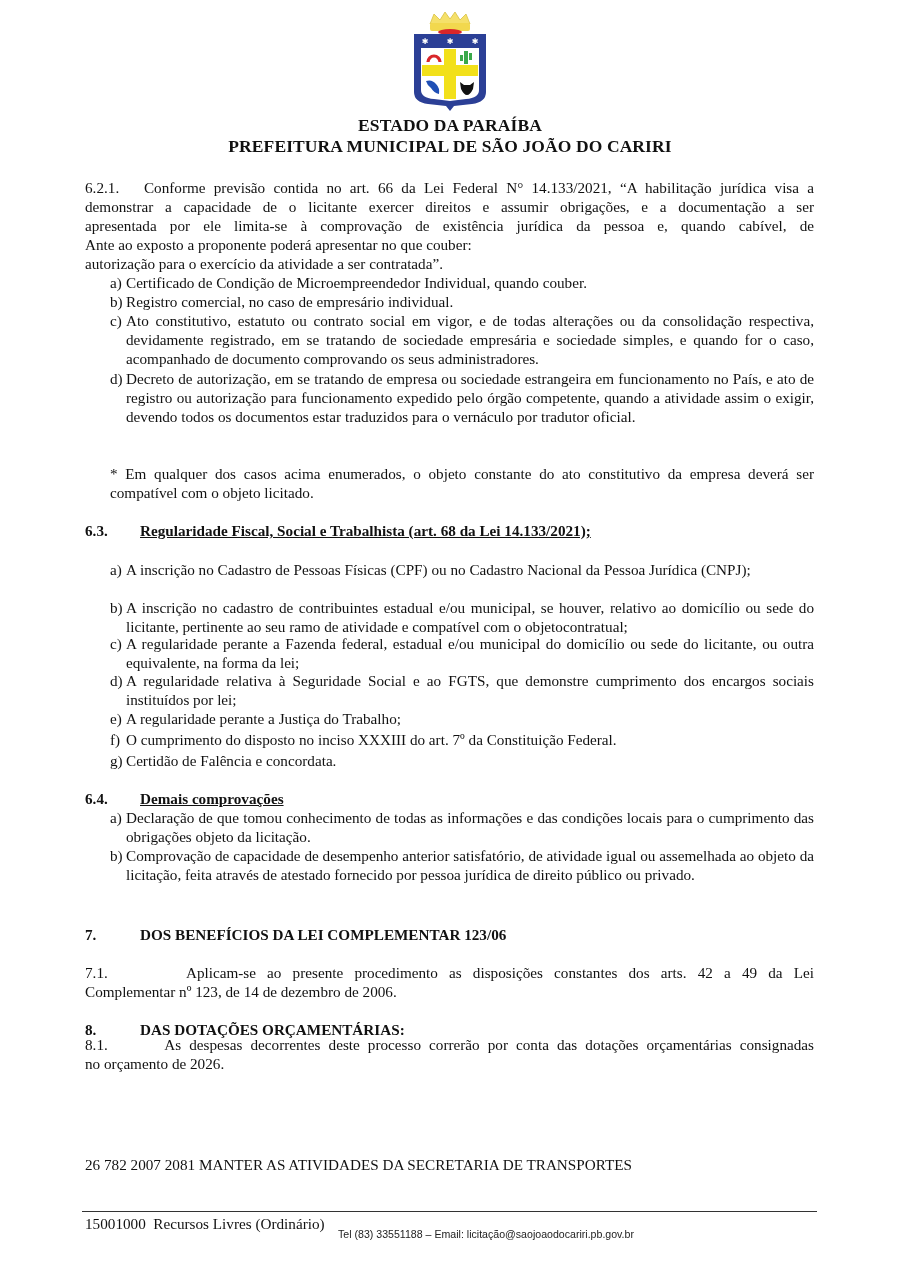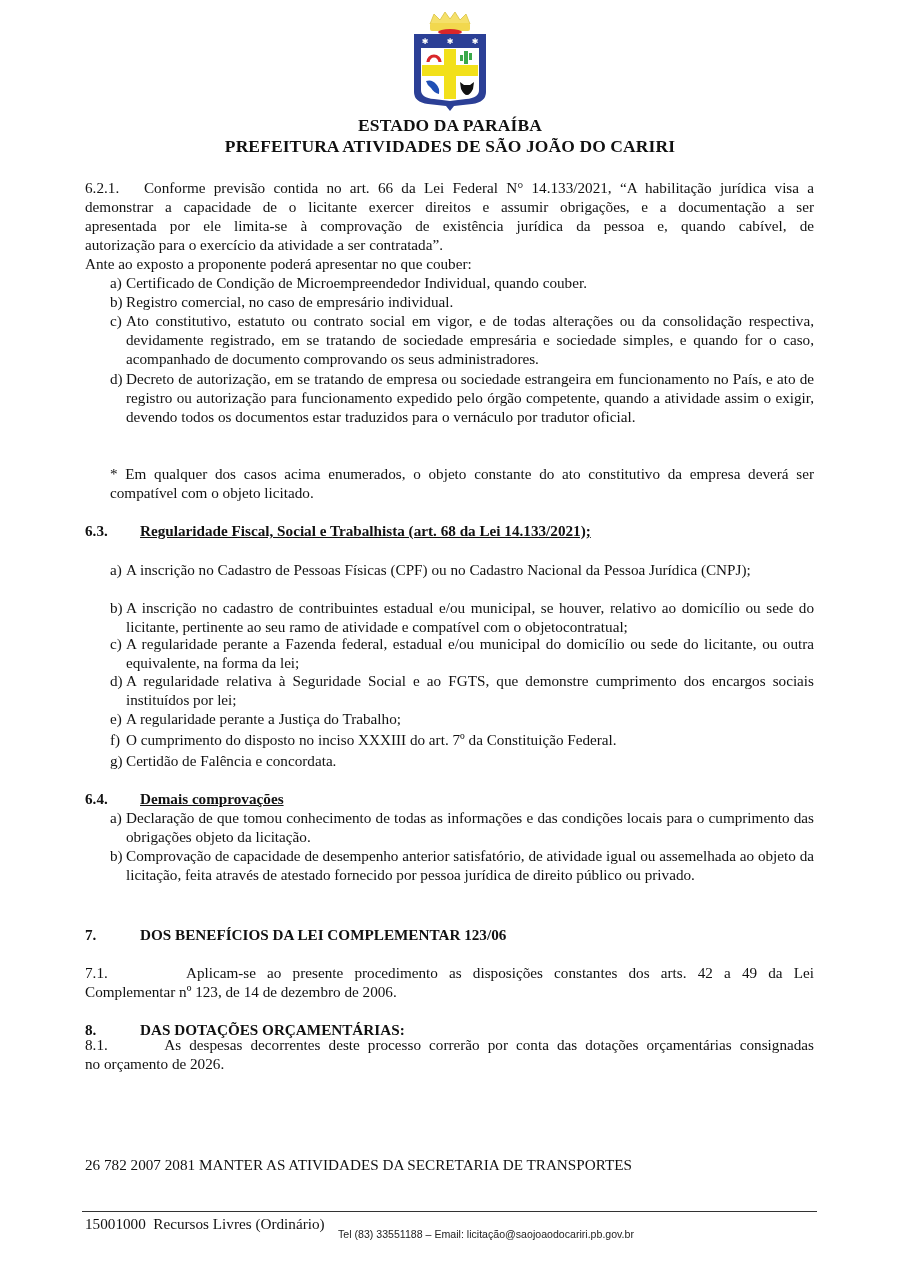--- a/index.html
+++ b/index.html
@@ -49,28 +49,28 @@
     <rect x="52" y="41" width="4" height="13" fill="#3aa84a"></rect>
     <rect x="48" y="45" width="3" height="6" fill="#3aa84a"></rect>
     <rect x="57" y="43" width="3" height="7" fill="#3aa84a"></rect>
 
     <path d="M14 71 Q20 69 24 74 Q28 78 27 84 Q22 83 19 78 Q15 75 14 71 Z" fill="#1f4fb5"></path>
 
     <path d="M48 72 L52 75 L58 75 L62 72 L61 79 Q58 85 55 85 Q52 85 49 79 Z" fill="#111"></path>
   </svg>
 
   <div class="hdr hdr1">ESTADO DA PARAÍBA</div>
-  <div class="hdr hdr2">PREFEITURA ATIVIDADES DE SÃO JOÃO DO CARIRI</div>
+  <div class="hdr hdr2">PREFEITURA MUNICIPAL DE SÃO JOÃO DO CARIRI</div>
 
   <div class="txt" style="top:178px;">
     <span class="line just"><span>6.2.1.</span>&nbsp;&nbsp;&nbsp;<span>Conforme previsão contida no art. 66 da Lei Federal N° 14.133/2021, “A habilitação jurídica visa a</span></span>
     <span class="line just">demonstrar a capacidade de o licitante exercer direitos e assumir obrigações, e a documentação a ser</span>
     <span class="line just">apresentada por ele limita-se à comprovação de existência jurídica da pessoa e, quando cabível, de</span>
+    <span class="line">Ante ao exposto a proponente poderá apresentar no que couber:</span>
     <span class="line">autorização para o exercício da atividade a ser contratada”.</span>
-    <span class="line">Ante ao exposto a proponente poderá apresentar no que couber:</span>
   </div>
 
   <div class="item" style="top:273px;">
     <span class="mk">a)</span>
     <div class="body">Certificado de Condição de Microempreendedor Individual, quando couber.</div>
   </div>
   <div class="item" style="top:292px;">
     <span class="mk">b)</span>
     <div class="body">Registro comercial, no caso de empresário individual.</div>
   </div>

